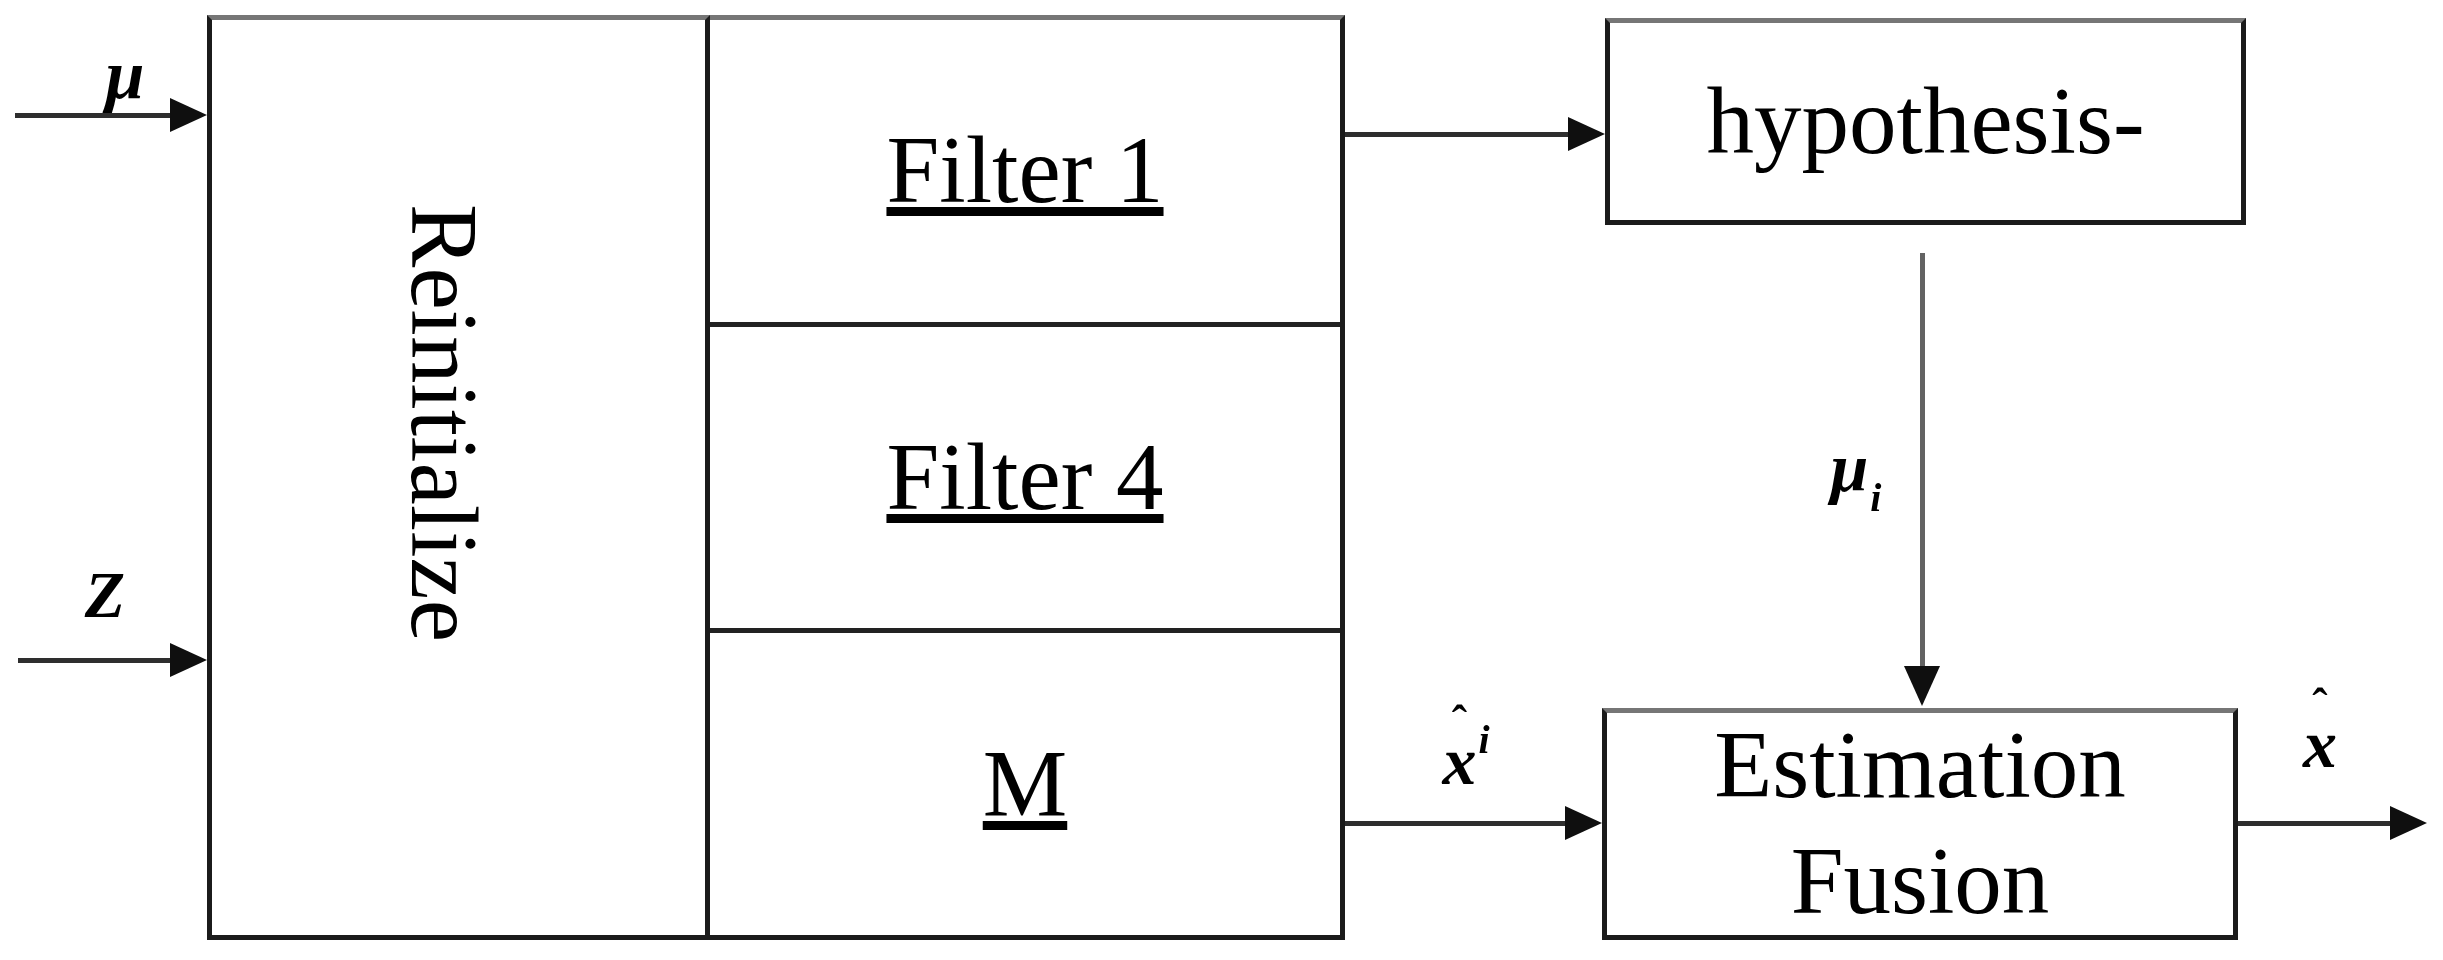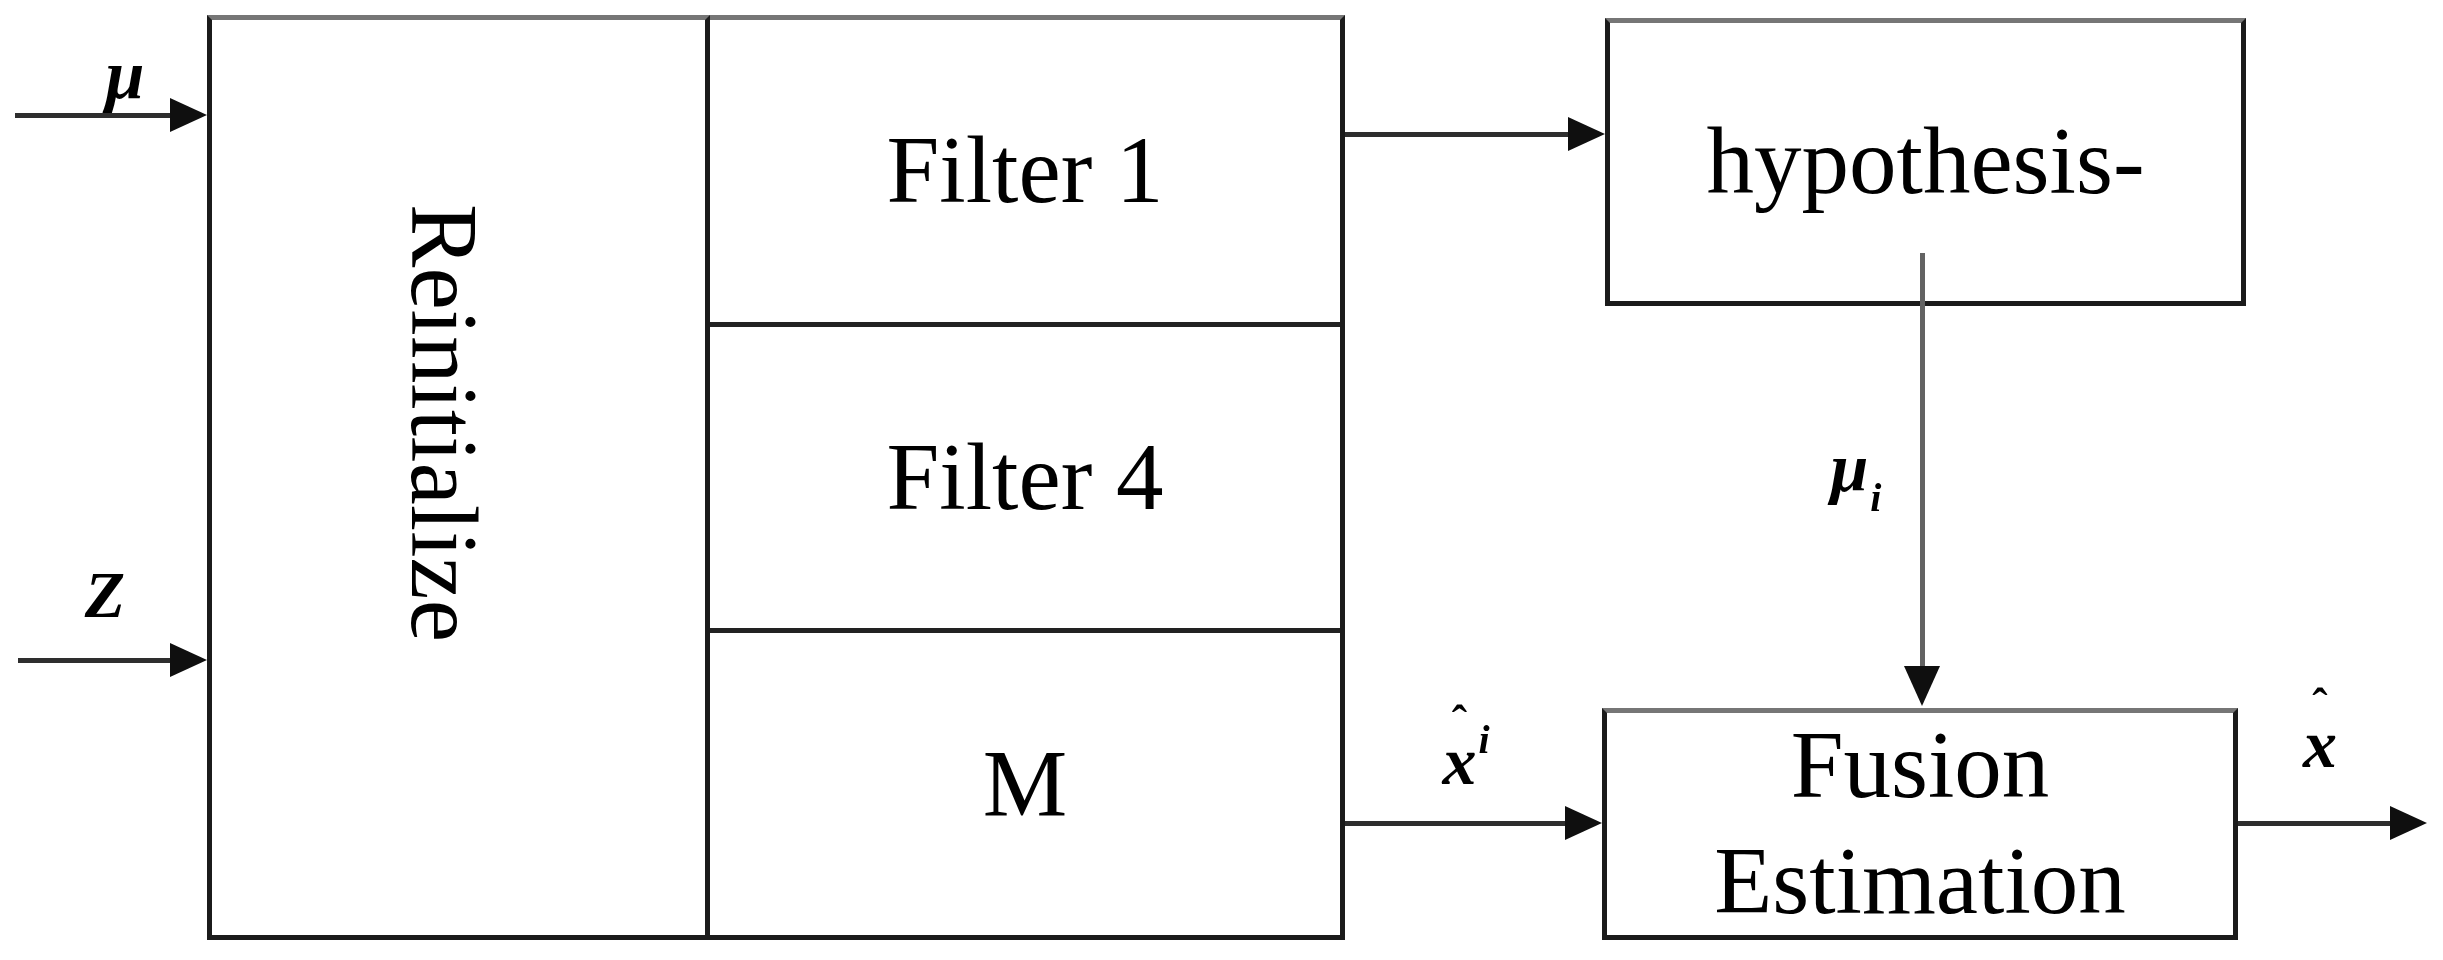--- a/index.html
+++ b/index.html
@@ -13,21 +13,21 @@
 
   
   .reinit-label{
     position:absolute;left:47%;top:44%;
     transform:translate(-50%,-50%) rotate(90deg);
     white-space:nowrap;font-size:95px;
   }
 
   
   .filters{display:flex;flex-direction:column;border-left:none;}
-  .frow{flex:1;display:flex;align-items:center;justify-content:center;border-bottom:5px solid #222222;}
+  .frow{flex:1;display:flex;align-items:center;justify-content:center;border-bottom:5px solid #222222;text-decoration:underline;}
   .frow:last-child{border-bottom:none;}
 
   
   .center2{display:flex;flex-direction:column;align-items:center;justify-content:center;text-align:center;line-height:1.22;}
 
   
   .hline{position:absolute;height:5px;background:#2e2e2e;}
   .vline{position:absolute;width:5px;background:#636363;}
   .ah-right{position:absolute;width:0;height:0;
     border-top:17px solid transparent;border-bottom:17px solid transparent;
@@ -57,27 +57,27 @@
       <span>Filter 1</span>
     </div>
     <div class="frow biglabel">
       <span>Filter 4</span>
     </div>
     <div class="frow biglabel">
       <span>M</span>
     </div>
   </div>
 
-  <div class="box graytop center2 biglabel" style="left:1605px;top:18px;width:641px;height:288px;">
+  <div class="box graytop center2 biglabel" style="left:1605px;top:18px;width:641px;height:207px;">
     <span>hypothesis-</span>
   </div>
 
   <div class="box graytop center2 biglabel" style="left:1602px;top:708px;width:636px;height:232px;">
+    <span>Estimation</span>
     <span>Fusion</span>
-    <span>Estimation</span>
   </div>
 
   <div>
     <div class="hline" style="left:15px;top:113px;width:158px;"></div>
     <div class="ah-right" style="left:170px;top:98px;"></div>
   </div>
 
   <div>
     <div class="hline" style="left:18px;top:658px;width:155px;"></div>
     <div class="ah-right" style="left:170px;top:643px;"></div>

